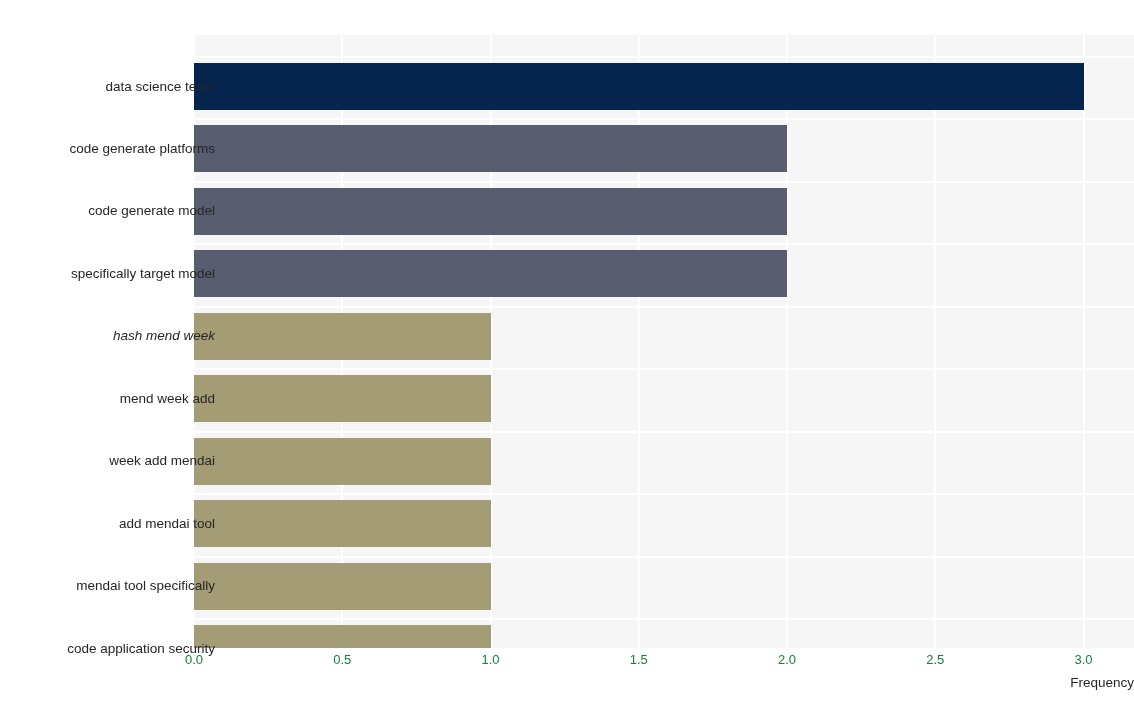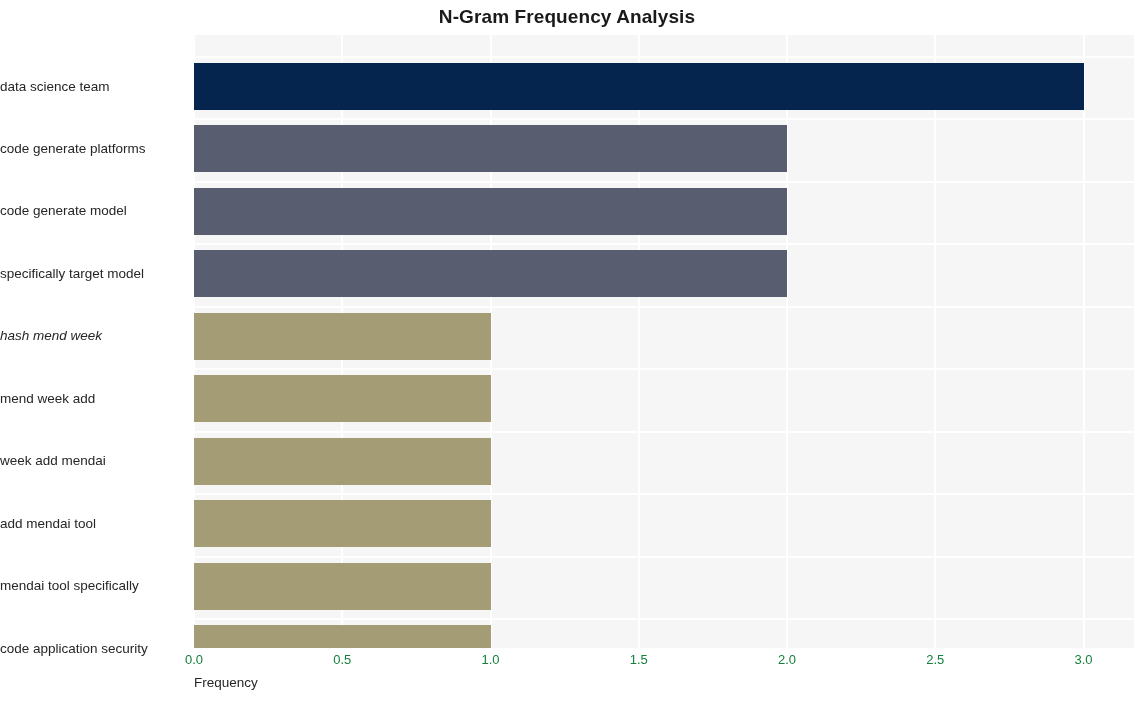--- a/index.html
+++ b/index.html
@@ -60,23 +60,23 @@
   }
   
   .bar {
     position: absolute;
     left: 0;
     height: 47px;
   }
   
   .ytick {
     position: absolute;
-    right: 946px; 
+    right: 919px; 
     width: 188px;
-    text-align: left;
+    text-align: right;
     font-size: 13.5px;
     color: #262626;
     white-space: nowrap;
     line-height: 14px;
   }
   
   .xtick {
     position: absolute;
     top: 652px;
     width: 80px;
@@ -84,32 +84,31 @@
     text-align: center;
     font-size: 13px;
     color: #15803d;
     white-space: nowrap;
   }
   .xaxis-label {
     position: absolute;
     top: 675px;
     left: 194px;
     width: 940px;
-    text-align: left;
+    text-align: right;
     font-size: 13.5px;
     color: #262626;
     white-space: nowrap;
   }
 </style>
 </head>
 <body>
 
 <div id="chart-root">
 
-  <div class="chart-title">N-Gram Frequency Analysis</div>
 
   <div class="plot-area">
     <div id="gridlines">
         <div class="gridline-v" style="left: -1px;"></div>
         <div class="gridline-v" style="left: 147.265px;"></div>
         <div class="gridline-v" style="left: 295.53px;"></div>
         <div class="gridline-v" style="left: 443.795px;"></div>
         <div class="gridline-v" style="left: 592.06px;"></div>
         <div class="gridline-v" style="left: 740.325px;"></div>
         <div class="gridline-v" style="left: 888.59px;"></div>

